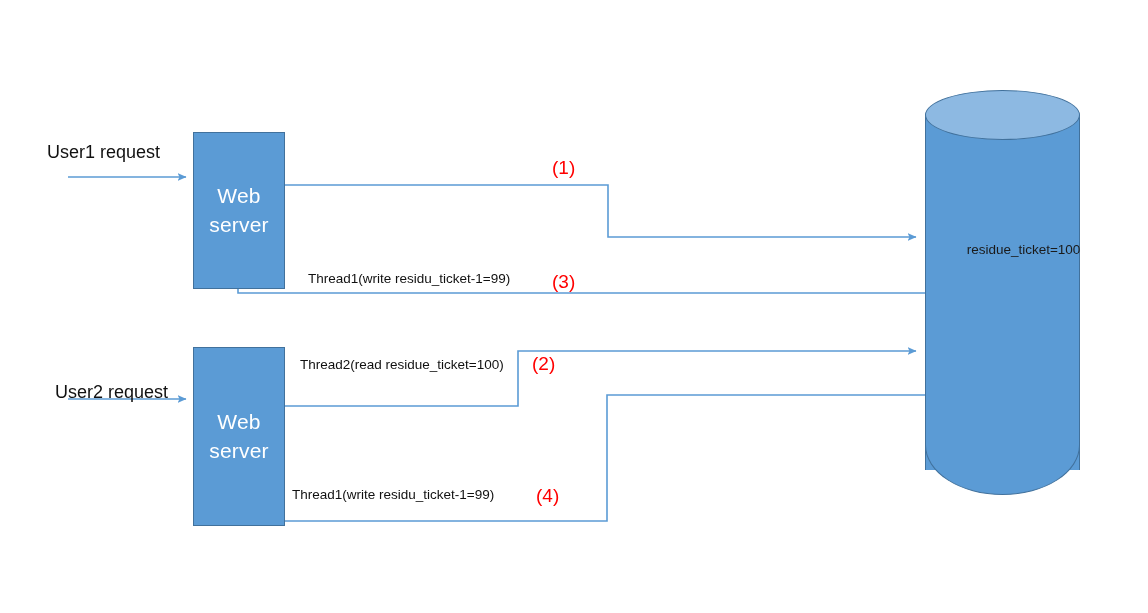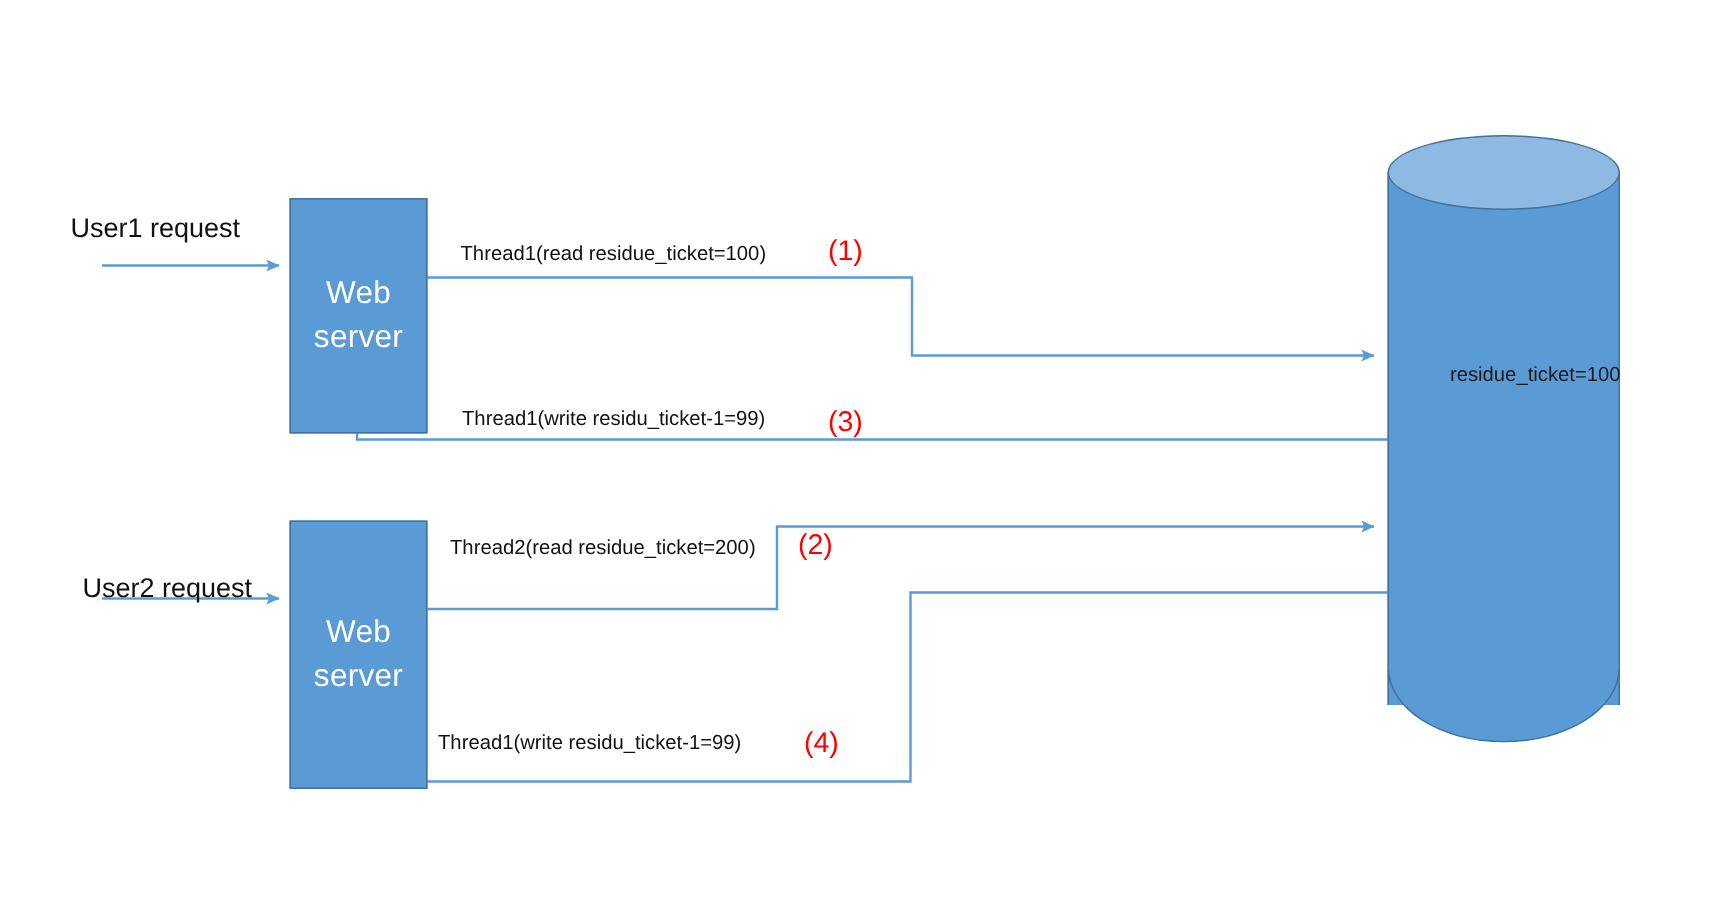--- a/index.html
+++ b/index.html
@@ -173,25 +173,24 @@
     <span>server</span>
   </div>
 
   <div id="db-cylinder">
     <div id="db-body"></div>
     <div id="db-bottom"></div>
     <div id="db-top"></div>
     <div id="db-var-label">residue_ticket=100</div>
   </div>
 
-  <div class="flow-label" id="flow-label-1">Thread1(read residue_ticket=100)</div>
   <div class="step-tag" id="step-tag-1">(1)</div>
 
   <div class="flow-label" id="flow-label-3">Thread1(write residu_ticket-1=99)</div>
   <div class="step-tag" id="step-tag-3">(3)</div>
 
-  <div class="flow-label" id="flow-label-2">Thread2(read residue_ticket=200)</div>
+  <div class="flow-label" id="flow-label-2">Thread2(read residue_ticket=100)</div>
   <div class="step-tag" id="step-tag-2">(2)</div>
 
   <div class="flow-label" id="flow-label-4">Thread1(write residu_ticket-1=99)</div>
   <div class="step-tag" id="step-tag-4">(4)</div>
 
 </div>
 
 </body></html>

